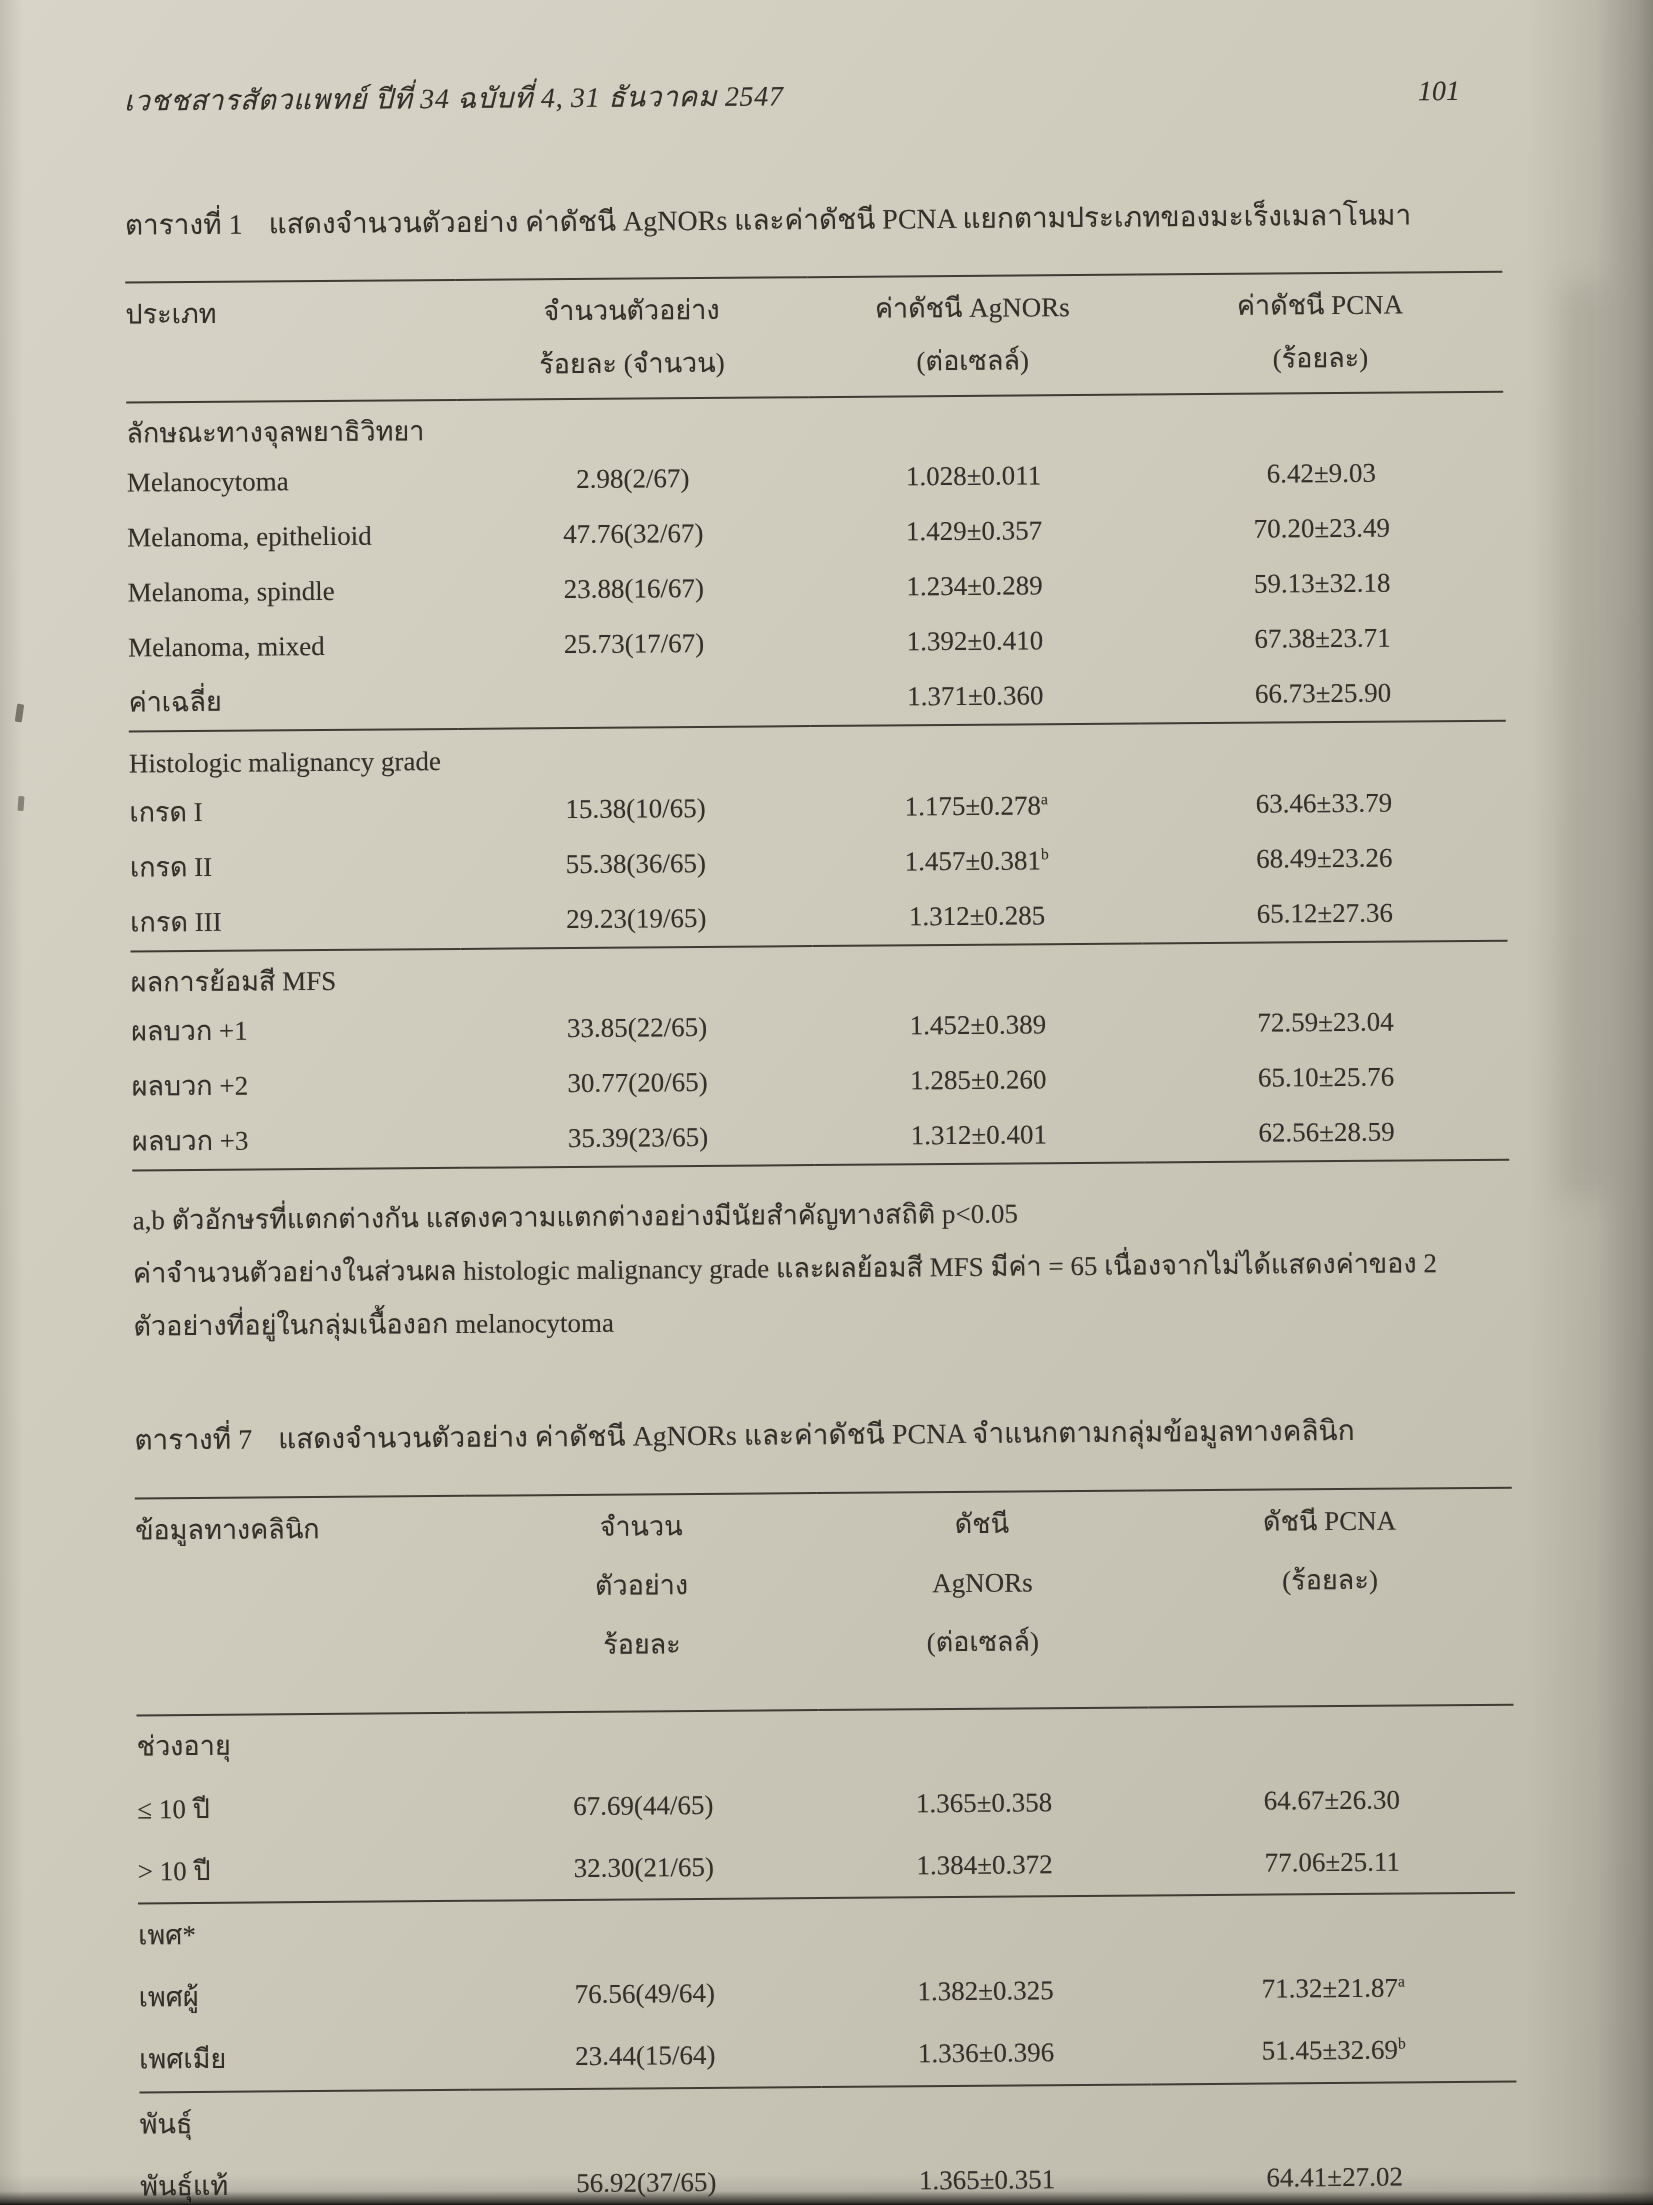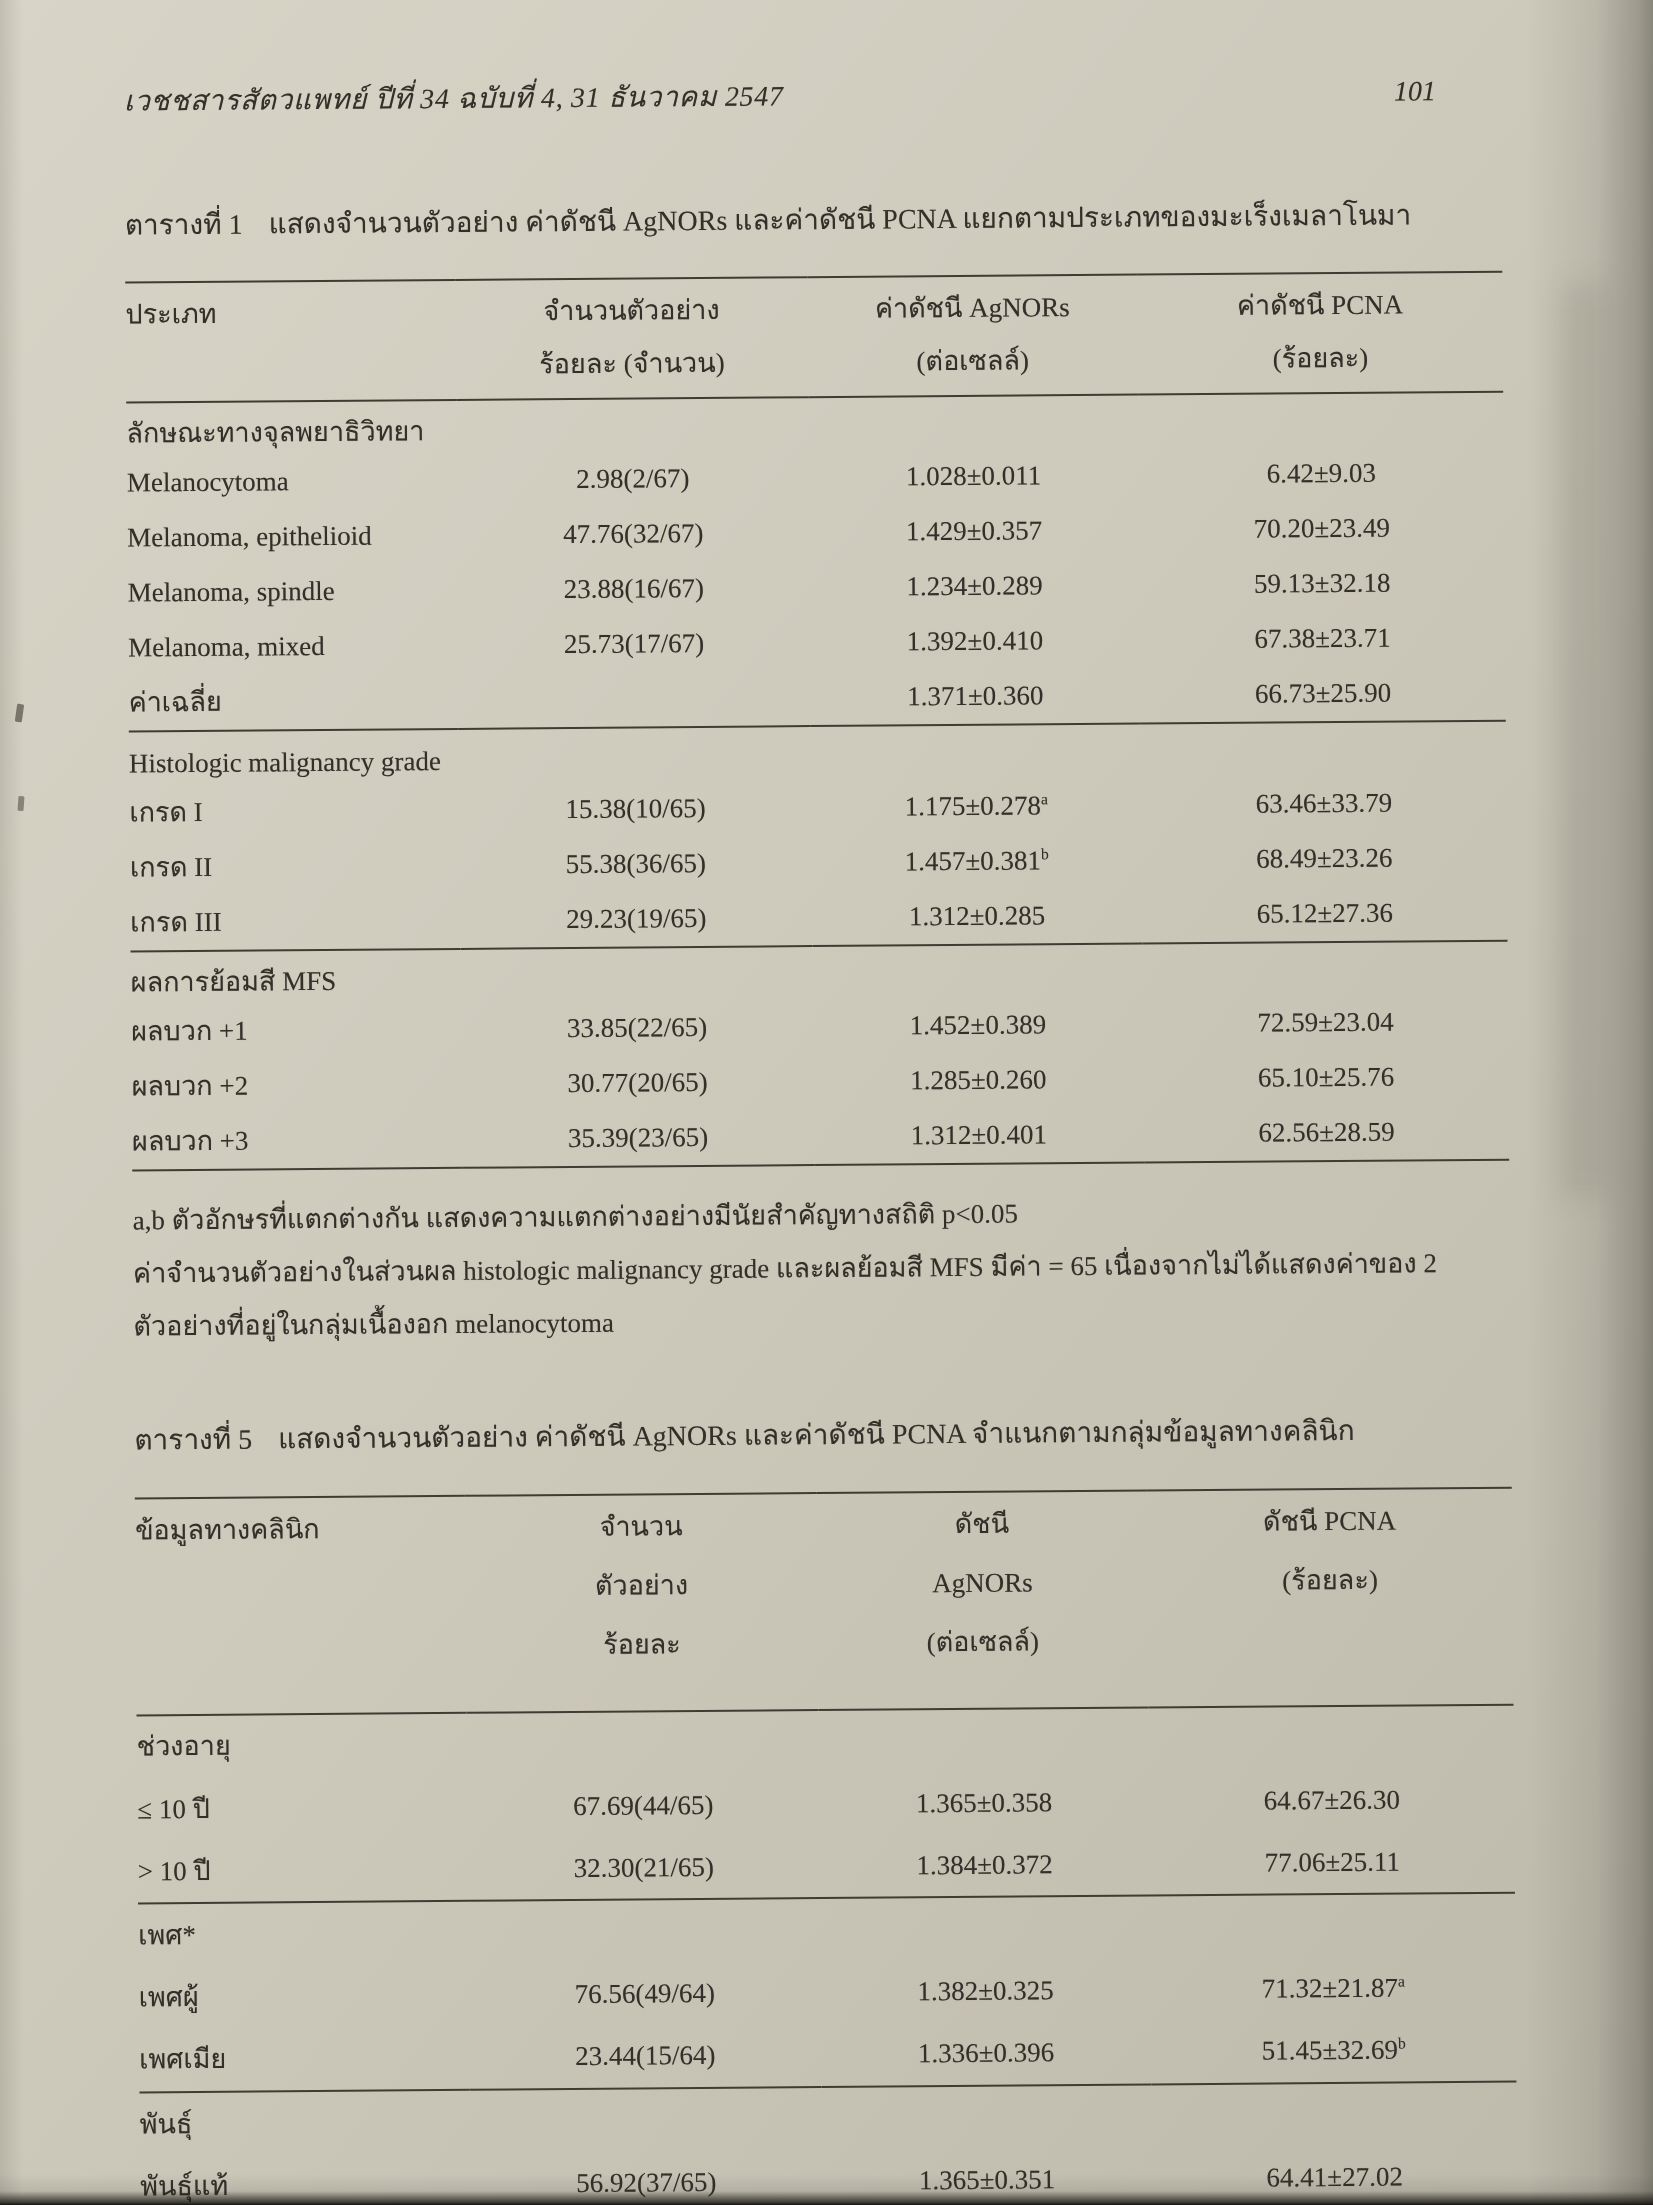--- a/index.html
+++ b/index.html
@@ -57,21 +57,21 @@
     padding:73px 147px 0 130px;
     transform:rotate(-0.45deg);
     transform-origin:50% 40%;
     text-shadow:0 0 0.7px rgba(51,48,42,0.35);
   }
   .pg-header{
     display:flex;justify-content:space-between;align-items:baseline;
     font-size:28px;
   }
   .journal-title{font-style:italic;letter-spacing:0.7px;}
-  .page-num{font-style:italic;margin-right:65px;}
+  .page-num{font-style:italic;margin-right:41px;}
 
   .tbl-title{
     font-size:28px;margin:0;
   }
   .tbl-title .tlabel{font-weight:normal;margin-right:19px;}
   .t1-title{margin-top:80px;}
   .t2-title{margin-top:65px;}
 
   table{
     width:100%;
@@ -243,21 +243,21 @@
           </tr>
         </tbody>
     </table>
 
     <div class="footnotes">
         <p>a,b ตัวอักษรที่แตกต่างกัน แสดงความแตกต่างอย่างมีนัยสำคัญทางสถิติ p&lt;0.05</p>
         <p>ค่าจำนวนตัวอย่างในส่วนผล histologic malignancy grade และผลย้อมสี MFS มีค่า = 65 เนื่องจากไม่ได้แสดงค่าของ 2 ตัวอย่างที่อยู่ในกลุ่มเนื้องอก melanocytoma</p>
       </div>
 
     <p class="tbl-title t2-title">
-      <span class="tlabel">ตารางที่ 5</span>
+      <span class="tlabel">ตารางที่ 7</span>
       <span>แสดงจำนวนตัวอย่าง ค่าดัชนี AgNORs และค่าดัชนี PCNA จำแนกตามกลุ่มข้อมูลทางคลินิก</span>
     </p>
 
     <table id="table2">
       <colgroup>
           <col class="c1">
           <col class="c2">
           <col class="c3">
           <col class="c4">
         </colgroup>

